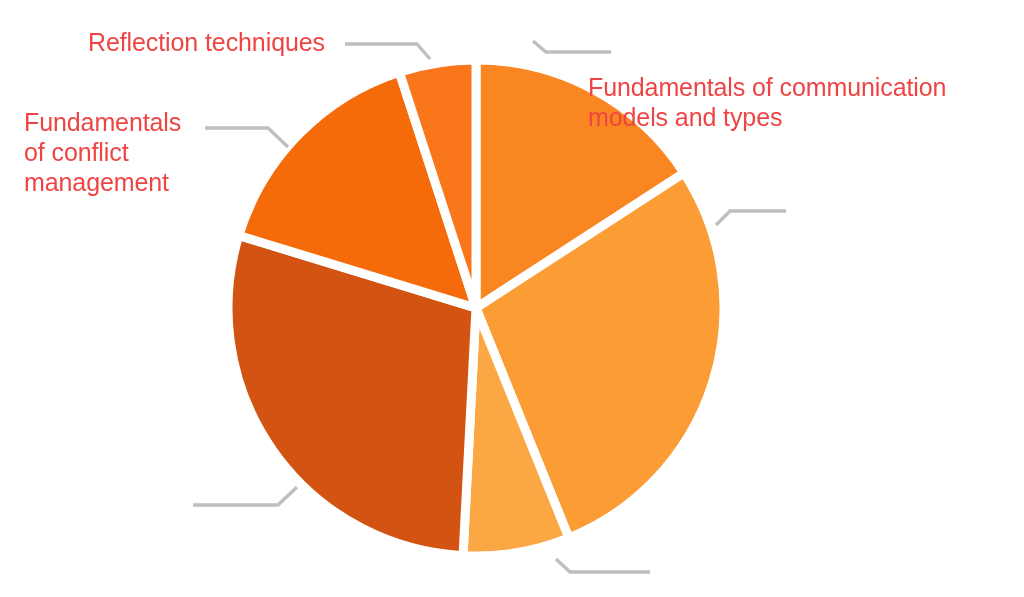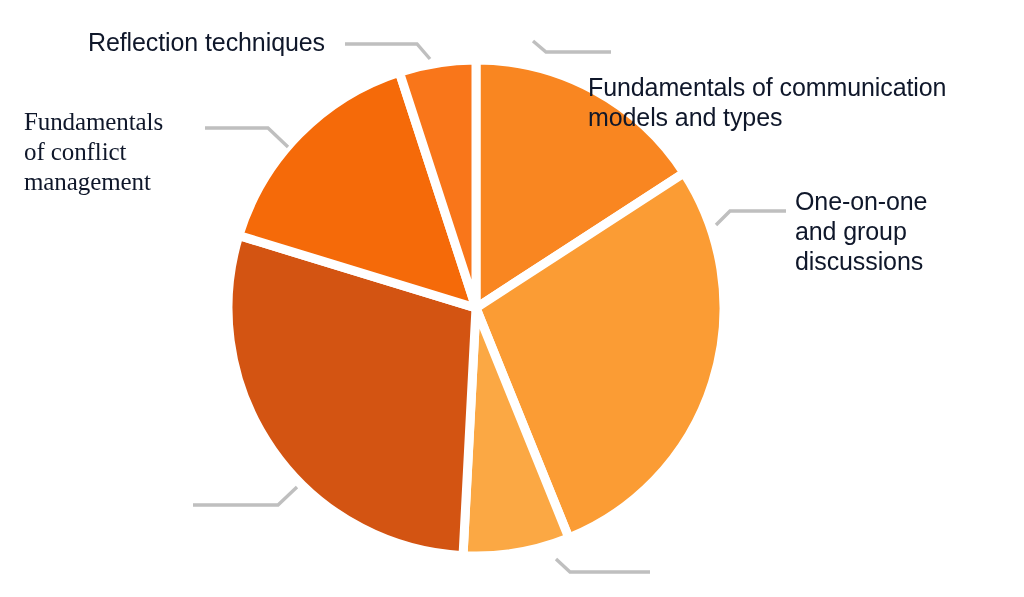--- a/index.html
+++ b/index.html
@@ -40,21 +40,21 @@
     stroke: #bfbfbf;
     stroke-width: 3.4;
     stroke-linecap: butt;
     stroke-linejoin: miter;
   }
   .slice-label {
     position: absolute;
     font-family: "Liberation Sans", sans-serif;
     font-size: 25px;
     line-height: 30px;
-    color: #0f172a;
+    color: #ef4444;
     white-space: pre-line;
     letter-spacing: -0.1px;
   }
   .label-right { text-align: left; }
   .label-left  { text-align: left; }
 </style>
 </head>
 <body>
 
 <div id="chart-root">
@@ -75,25 +75,22 @@
       <path class="leader-line" d="M 556 559 L 570 572 L 650 572"></path>
       <path class="leader-line" d="M 297 487 L 278 505 L 193 505"></path>
       <path class="leader-line" d="M 288 147 L 268 128 L 205 128"></path>
       <path class="leader-line" d="M 430 59 L 417 44 L 345 44"></path>
     </g>
   </svg>
 
   <div class="slice-label label-right" style="left:588px; top:28px; width:400px;margin-top:44px;">Fundamentals of communication
 models and types</div>
 
-  <div class="slice-label label-right" style="left:795px; top:186px; width:220px;">One-on-one
-and group
-discussions</div>
 
 
 
-  <div class="slice-label label-left" style="left:24px; top:107px; width:200px;font-family:Liberation Serif, serif;">Fundamentals
+  <div class="slice-label label-left" style="left:24px; top:107px; width:200px;">Fundamentals
 of conflict
 management</div>
 
   <div class="slice-label label-left" style="left:88px; top:27px; width:280px;">Reflection techniques</div>
 
 </div>
 
 </body></html>

